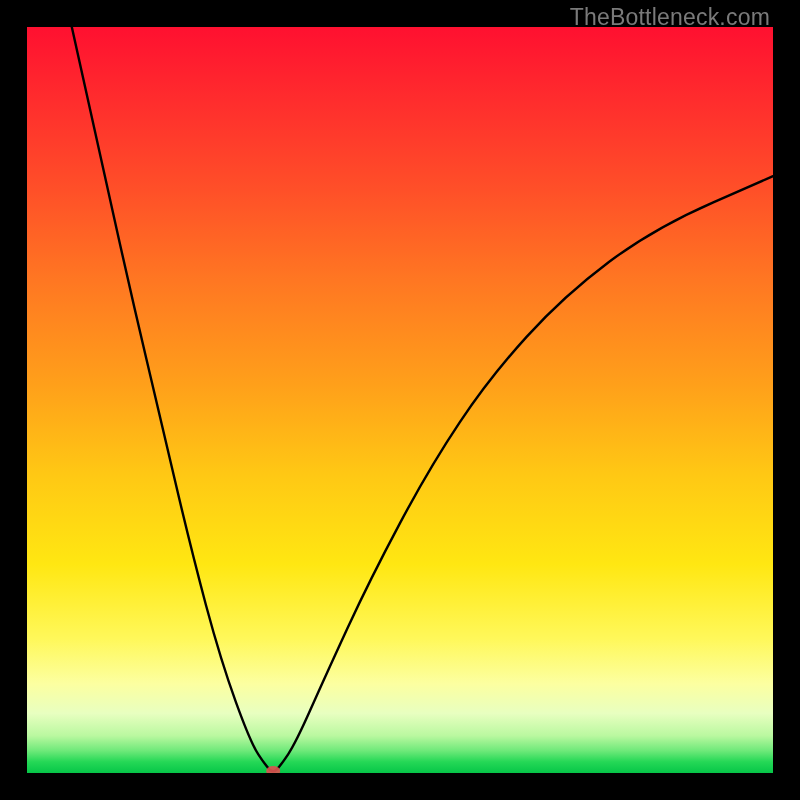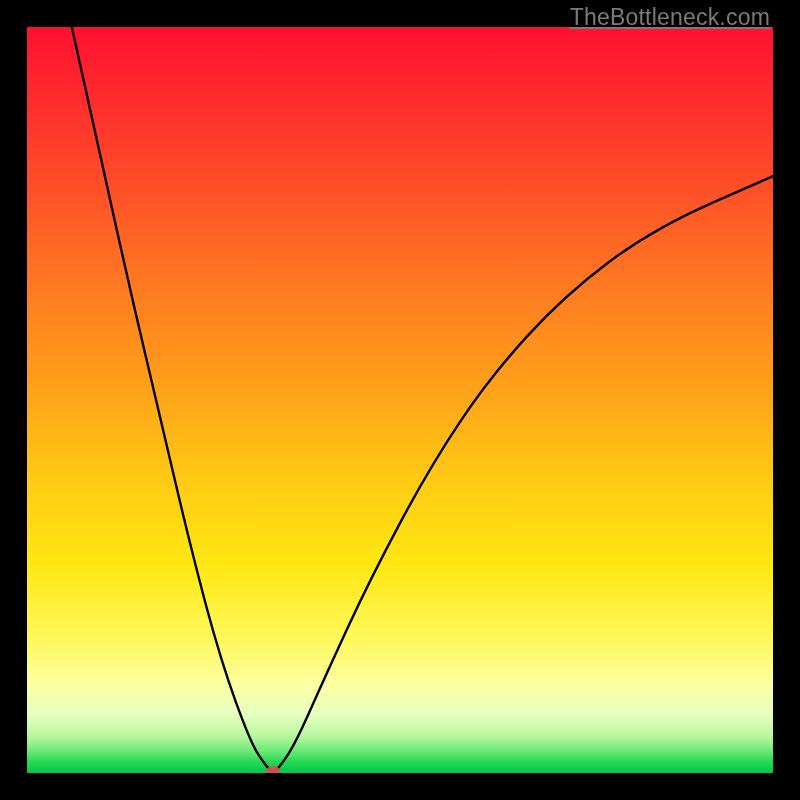--- a/index.html
+++ b/index.html
@@ -42,21 +42,20 @@
     height: 746px;
   }
   .watermark {
     position: absolute;
     top: 4px;
     right: 30px;
     font-family: Arial, Helvetica, sans-serif;
     font-size: 23px;
     color: #7a7a7a;
     letter-spacing: 0.2px;
-    text-decoration: underline;
   }
 </style>
 </head>
 <body>
 
 <div class="outer">
   <div class="plot-area">
     <svg class="curve-svg" viewBox="0 0 746 746">
       <g>
         <path id="curve-path" d="M44.8 0.0 Q74.6 134.3 89.5 201.4 Q104.4 268.6 119.4 332.0 Q134.3 395.4 149.2 458.8 Q164.1 522.2 179.0 578.2 Q194.0 634.1 208.9 675.1 Q223.8 716.2 231.3 727.3 Q238.7 738.5 242.4 742.3 Q246.2 746.0 249.9 742.3 Q253.6 738.5 261.1 727.3 Q268.6 716.2 283.5 682.6 Q298.4 649.0 320.8 600.5 Q343.2 552.0 373.0 496.1 Q402.8 440.1 432.7 395.4 Q462.5 350.6 499.8 309.6 Q537.1 268.6 581.9 235.0 Q626.6 201.4 686.3 175.3 L746.0 149.2" fill="none" stroke="#000" stroke-width="2.4" stroke-linecap="round" stroke-linejoin="round"></path>

